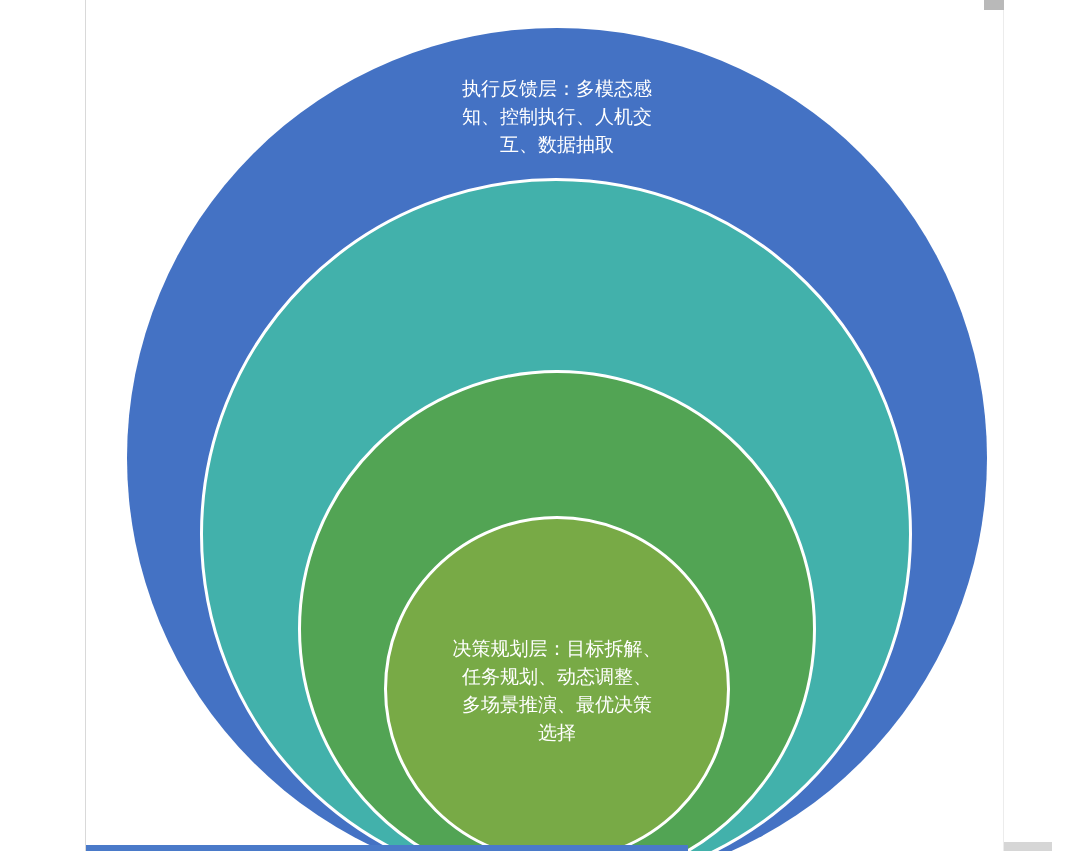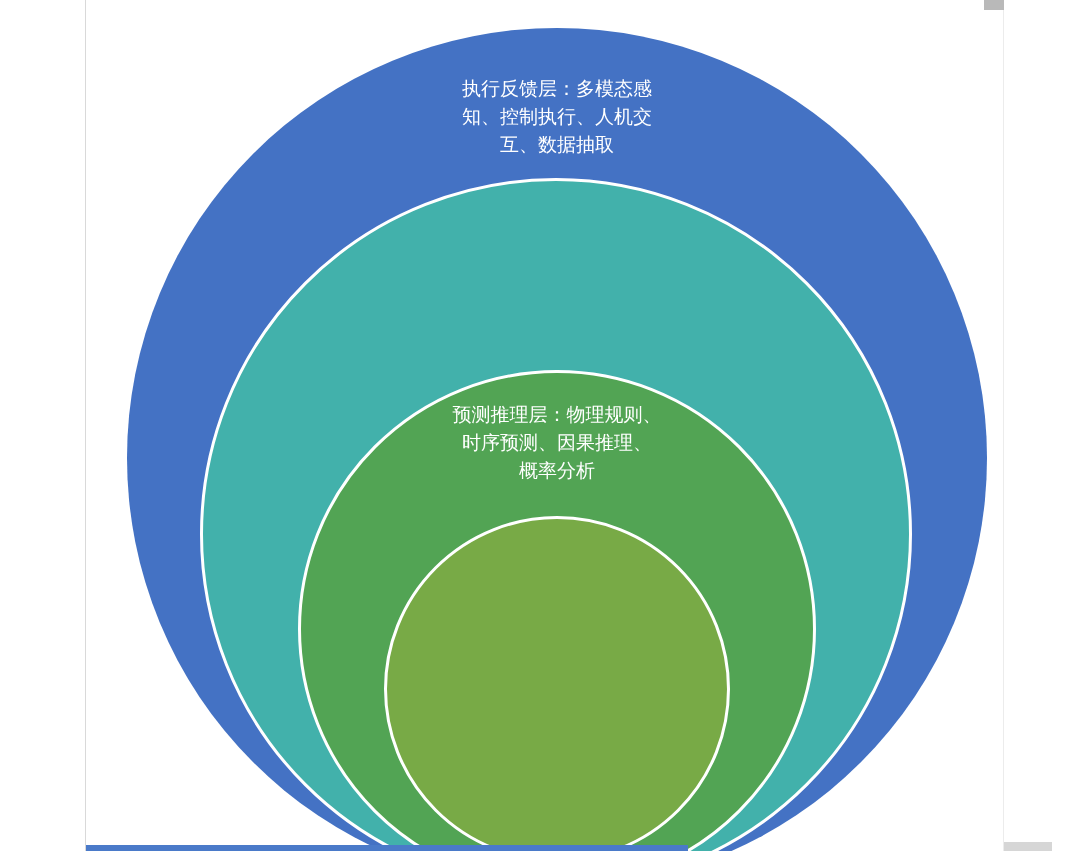--- a/index.html
+++ b/index.html
@@ -101,22 +101,23 @@
 
   <div class="circle ring" id="c3" style="background-color: rgb(82, 164, 84);"></div>
 
   <div class="circle ring" id="c4" style="background-color: rgb(120, 170, 70);"></div>
 
   <div class="layer-label" id="l1">执行反馈层：多模态感
 知、控制执行、人机交
 互、数据抽取</div>
 
 
-  <div class="layer-label" id="l3">预测推理层：物理规则、
-时序预测、因果推理、
-概率分析</div>
 
+  <div class="layer-label" id="l4">决策规划层：目标拆解、
+任务规划、动态调整、
+多场景推演、最优决策
+选择</div>
 
   <div class="scroll-thumb-top"></div>
   <div class="bottom-blue-bar"></div>
   <div class="bottom-right-gray"></div>
 
 </div>
 
 </body></html>

